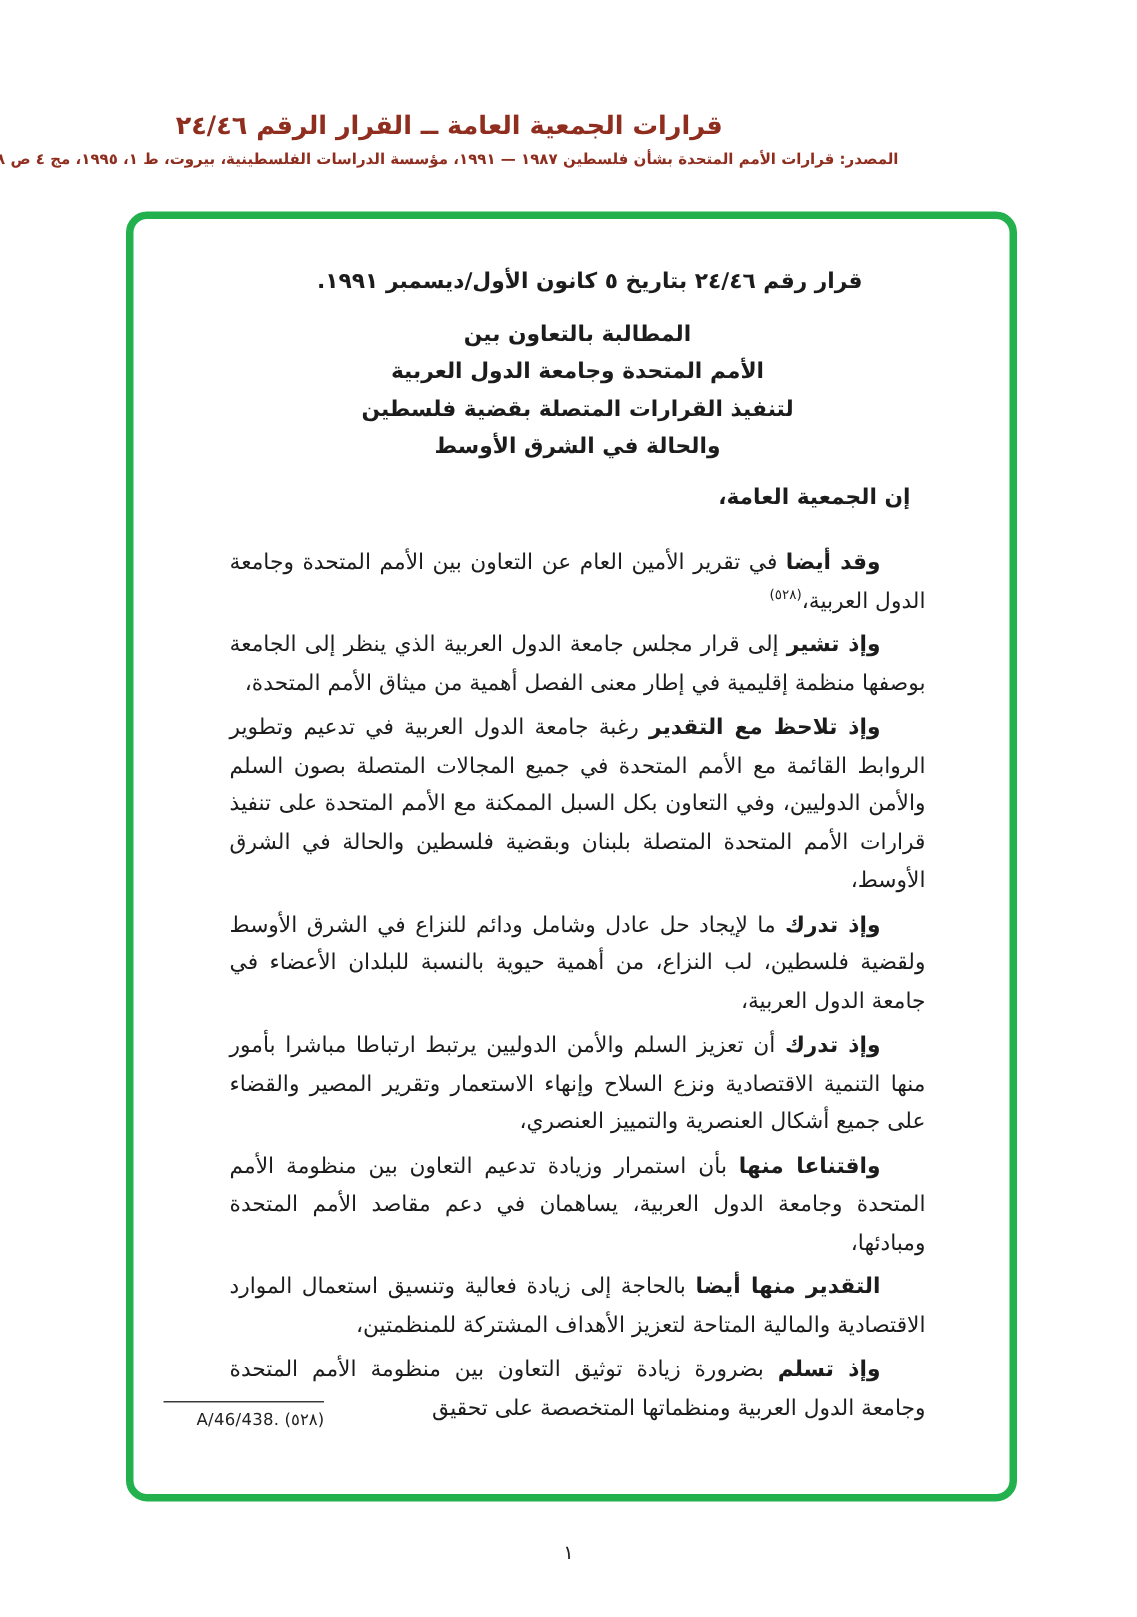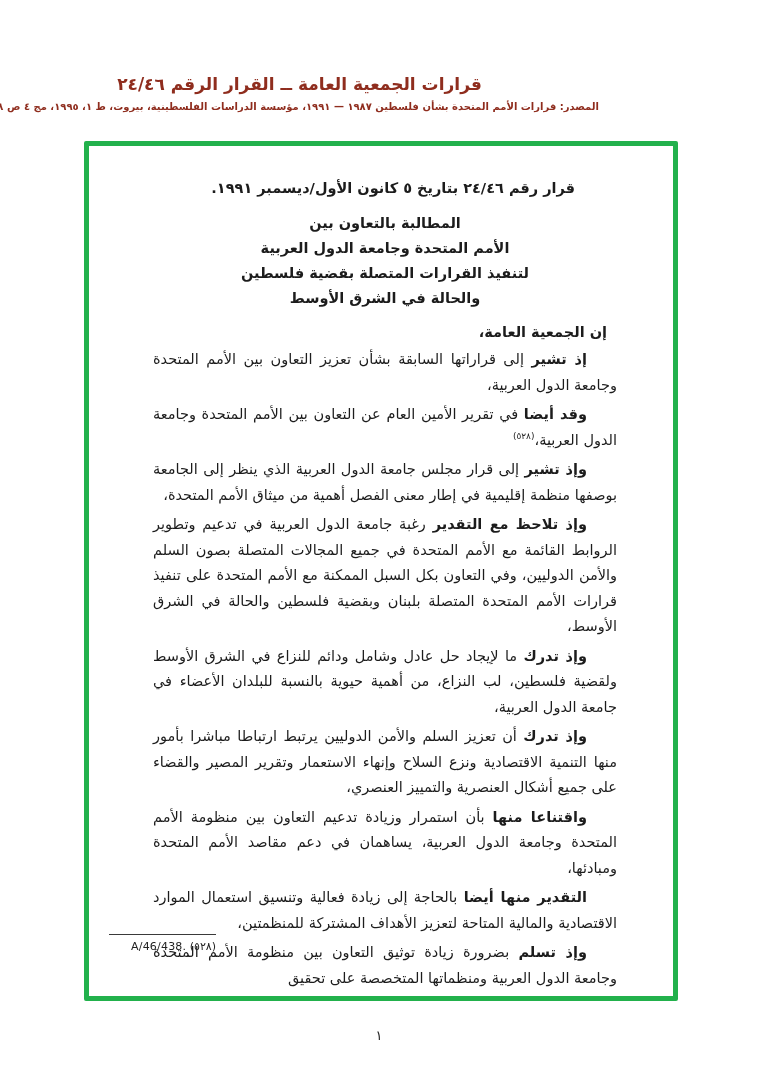--- a/index.html
+++ b/index.html
@@ -37,21 +37,21 @@
     color:var(--header-red);
     white-space:nowrap;
   }
   .green-box{
     position:absolute;
     left:84px;
     top:141px;
     width:594px;
     height:860px;
     border:5px solid var(--box-green);
-    border-radius:2px;
+    border-radius:14px;
     background:#ffffff;
   }
   .doc-content{
     position:absolute;
     inset:0;
     padding:30px 56px 0 64px;
     font-size:14.5px;
     line-height:25.5px;
     text-align:justify;
   }
@@ -64,21 +64,21 @@
   }
   .doc-heading{
     text-align:center;
     font-weight:bold;
     line-height:25px;
     margin-bottom:9px;
   }
   .opening-line{
     font-weight:bold;
     text-indent:10px;
-    margin-bottom:2px;
+    margin-bottom:18px;
   }
   .para{
     text-indent:30px;
     margin-bottom:4px;
   }
   .para .lead{font-weight:bold;}
   .para .note{
     font-size:9px;
     vertical-align:super;
     line-height:0;
@@ -124,21 +124,20 @@
   <div class="doc-content">
     <div class="res-line">قرار رقم ٢٤/٤٦ بتاريخ ٥ كانون الأول/ديسمبر ١٩٩١.</div>
     <div class="doc-heading">
       <div>المطالبة بالتعاون بين</div>
       <div>الأمم المتحدة وجامعة الدول العربية</div>
       <div>لتنفيذ القرارات المتصلة بقضية فلسطين</div>
       <div>والحالة في الشرق الأوسط</div>
     </div>
     <div class="opening-line">إن الجمعية العامة،</div>
     <div>
-  <p class="para"><b class="lead">إذ تشير</b><span class="rest"> إلى قراراتها السابقة بشأن تعزيز التعاون بين الأمم المتحدة وجامعة الدول العربية،</span></p>
 
   <p class="para"><b class="lead">وقد أيضا</b><span class="rest"> في تقرير الأمين العام عن التعاون بين الأمم المتحدة وجامعة الدول العربية،</span><sup class="note">(٥٢٨)</sup></p>
 
   <p class="para"><b class="lead">وإذ تشير</b><span class="rest"> إلى قرار مجلس جامعة الدول العربية الذي ينظر إلى الجامعة بوصفها منظمة إقليمية في إطار معنى الفصل أهمية من ميثاق الأمم المتحدة،</span></p>
 
   <p class="para"><b class="lead">وإذ تلاحظ مع التقدير</b><span class="rest"> رغبة جامعة الدول العربية في تدعيم وتطوير الروابط القائمة مع الأمم المتحدة في جميع المجالات المتصلة بصون السلم والأمن الدوليين، وفي التعاون بكل السبل الممكنة مع الأمم المتحدة على تنفيذ قرارات الأمم المتحدة المتصلة بلبنان وبقضية فلسطين والحالة في الشرق الأوسط،</span></p>
 
   <p class="para"><b class="lead">وإذ تدرك</b><span class="rest"> ما لإيجاد حل عادل وشامل ودائم للنزاع في الشرق الأوسط ولقضية فلسطين، لب النزاع، من أهمية حيوية بالنسبة للبلدان الأعضاء في جامعة الدول العربية،</span></p>
 
   <p class="para"><b class="lead">وإذ تدرك</b><span class="rest"> أن تعزيز السلم والأمن الدوليين يرتبط ارتباطا مباشرا بأمور منها التنمية الاقتصادية ونزع السلاح وإنهاء الاستعمار وتقرير المصير والقضاء على جميع أشكال العنصرية والتمييز العنصري،</span></p>

